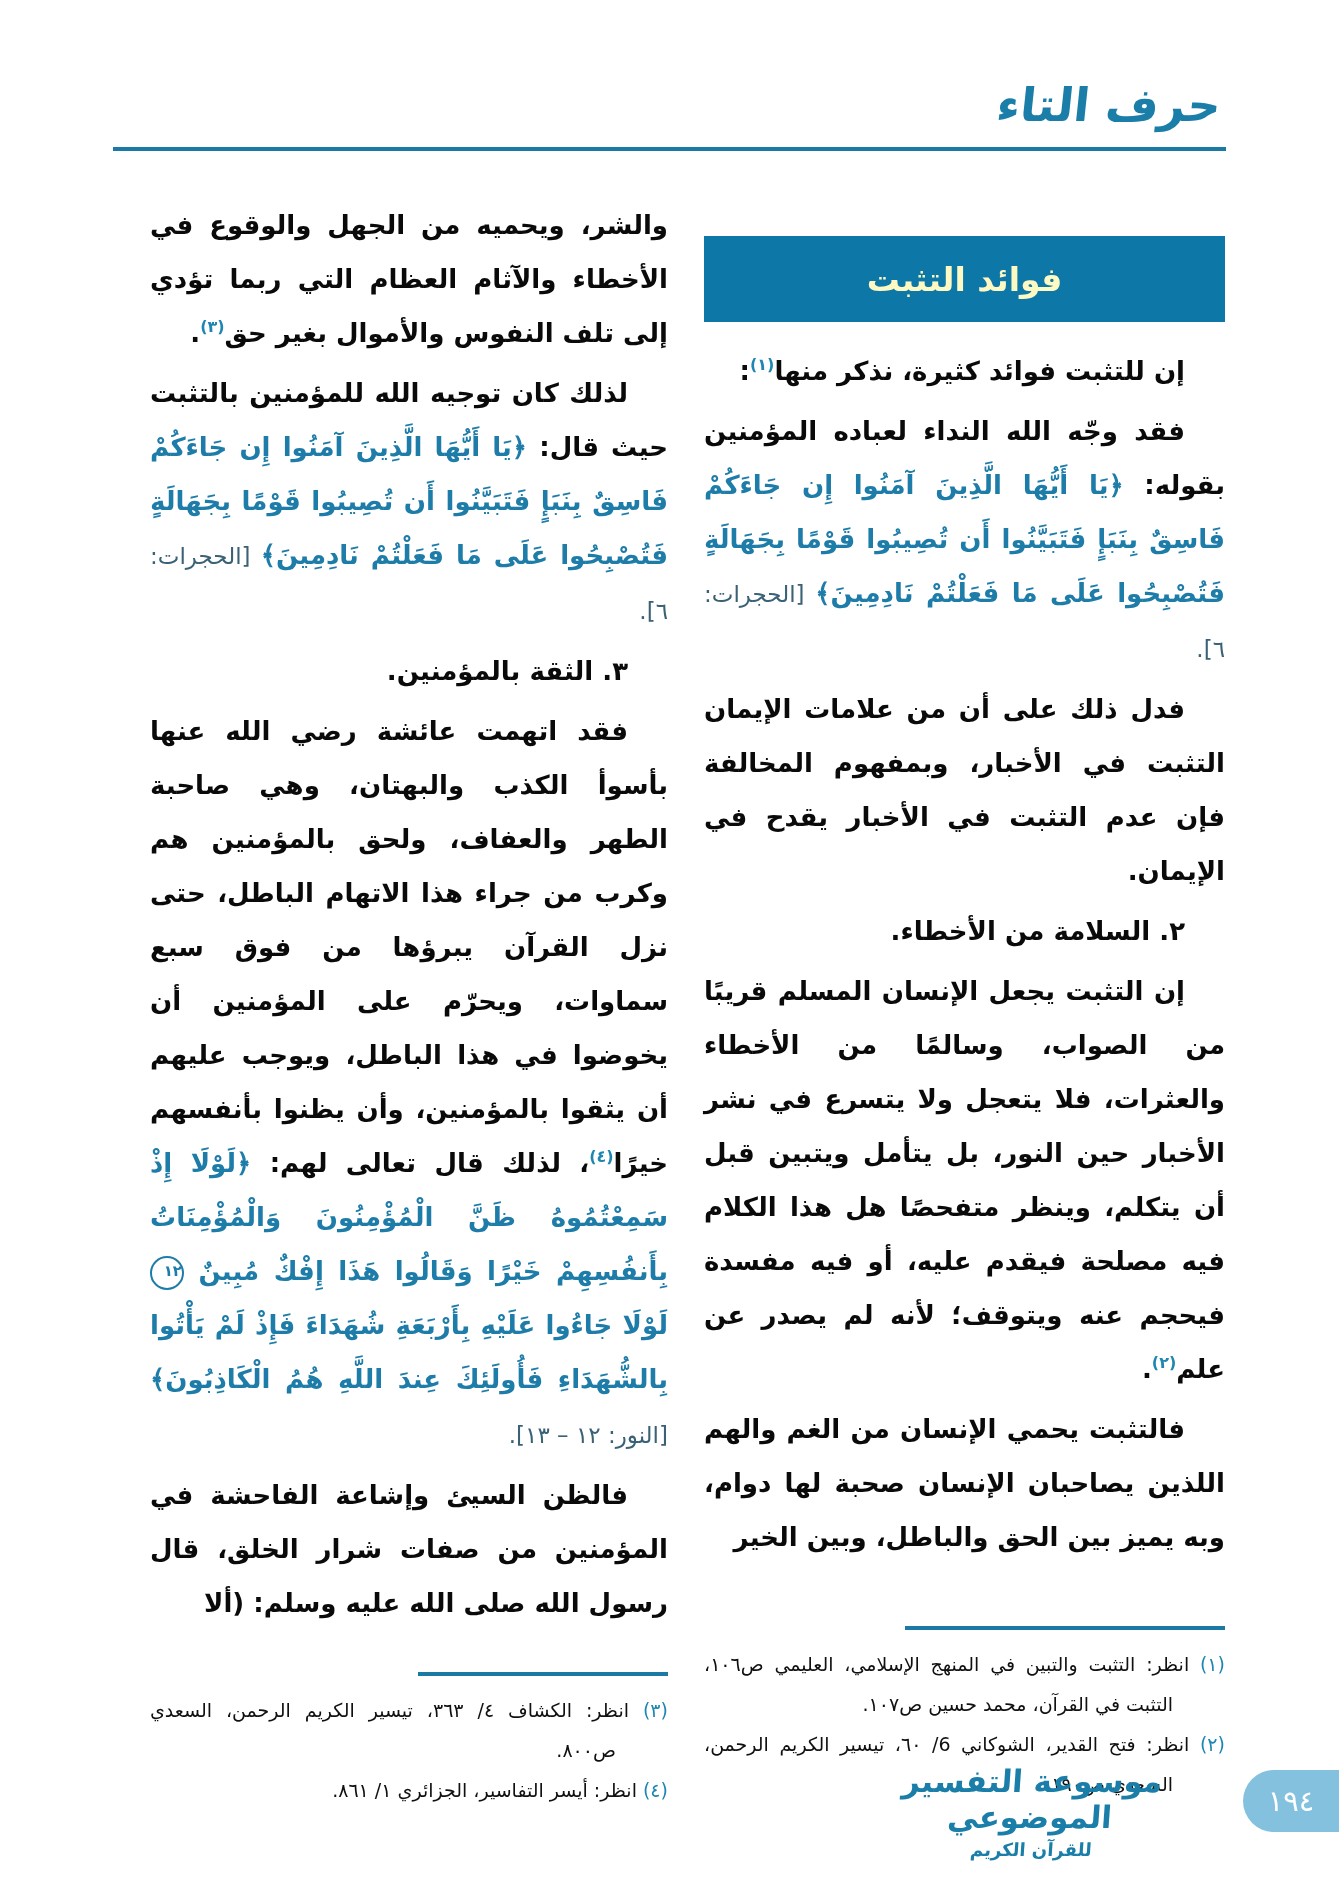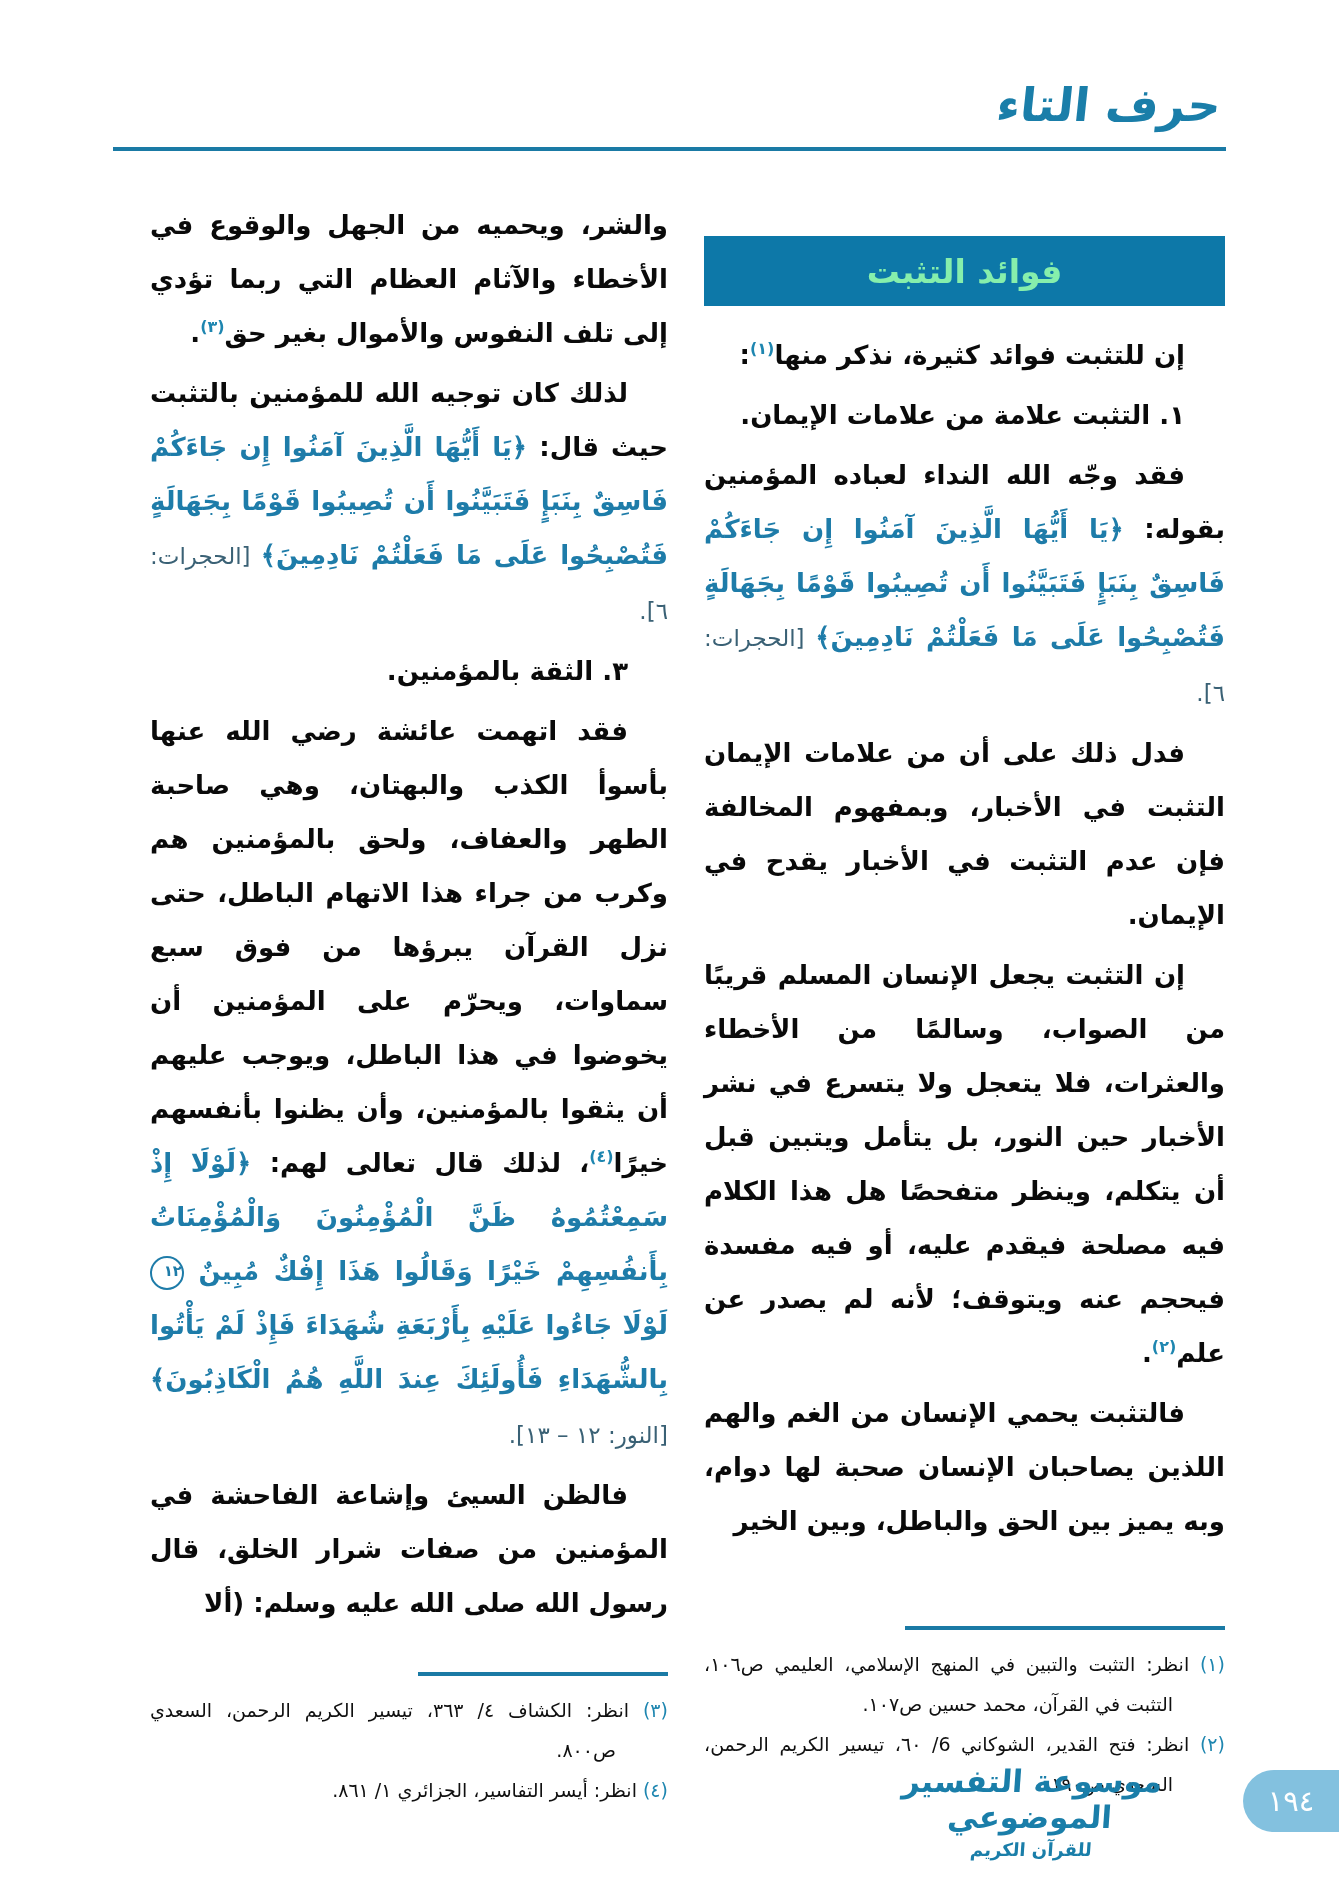--- a/index.html
+++ b/index.html
@@ -13,22 +13,22 @@
     transform:skewX(-6deg);
   }
   .header-rule { position:absolute; top:147px; left:113px; width:1113px; height:4px; background:#1a7aa5; }
 
   .content { position:absolute; top:192px; right:114px; width:1111px; height:1612px; display:flex; gap:36px; }
   .col { display:flex; flex-direction:column; }
   .col-right { width:521px; }
   .col-left  { width:518px;gap:28px; }
 
   .title-box {
-    margin-top:44px; margin-bottom:16px; height:70px; background:#0d78a8;
-    color:#86efac; display:flex; align-items:center; justify-content:center;
+    margin-top:44px; margin-bottom:16px; height:86px; background:#0d78a8;
+    color:#fef9c3; display:flex; align-items:center; justify-content:center;
     font-size:33px; font-weight:bold;
   }
 
   .para {
     margin:6px 0; font-size:26px; font-weight:bold; color:#0a0a0a;
     line-height:54px; text-align:justify; text-indent:40px;
   }
   .para.no-indent { text-indent:0; }
   .quran { color:#1e7ca9; }
   .ayah-ref { color:#3a6175; font-weight:normal; font-size:23px; }
@@ -67,23 +67,23 @@
 
   <div class="section-title">حرف التاء</div>
   <div class="header-rule"></div>
 
   <div class="content">
 
     <div class="col col-right">
       <div class="title-box">فوائد التثبت</div>
       <div>
           <p class="para"><span>إن للتثبت فوائد كثيرة، نذكر منها</span><span class="note-ref">(١)</span><span>:</span></p>
-          <p class="para"><span>١. التثبت علامة من علامات الإيمان.</span></p>
           <p class="para"><span>فقد وجّه الله النداء لعباده المؤمنين بقوله: </span><span class="quran">﴿يَا أَيُّهَا الَّذِينَ آمَنُوا إِن جَاءَكُمْ فَاسِقٌ بِنَبَإٍ فَتَبَيَّنُوا أَن تُصِيبُوا قَوْمًا بِجَهَالَةٍ فَتُصْبِحُوا عَلَى مَا فَعَلْتُمْ نَادِمِينَ﴾</span><span class="ayah-ref"> [الحجرات: ٦].</span></p>
           <p class="para"><span>فدل ذلك على أن من علامات الإيمان التثبت في الأخبار، وبمفهوم المخالفة فإن عدم التثبت في الأخبار يقدح في الإيمان.</span></p>
+          <p class="para"><span>٢. السلامة من الأخطاء.</span></p>
           <p class="para"><span>إن التثبت يجعل الإنسان المسلم قريبًا من الصواب، وسالمًا من الأخطاء والعثرات، فلا يتعجل ولا يتسرع في نشر الأخبار حين النور، بل يتأمل ويتبين قبل أن يتكلم، وينظر متفحصًا هل هذا الكلام فيه مصلحة فيقدم عليه، أو فيه مفسدة فيحجم عنه ويتوقف؛ لأنه لم يصدر عن علم</span><span class="note-ref">(٢)</span><span>.</span></p>
           <p class="para"><span>فالتثبت يحمي الإنسان من الغم والهم اللذين يصاحبان الإنسان صحبة لها دوام، وبه يميز بين الحق والباطل، وبين الخير</span></p>
         </div>
       <div class="fn-block">
         <div class="fn-sep"></div>
         <div>
             <div class="footnote"><span class="fn-marker">(١) </span><span>انظر: التثبت والتبين في المنهج الإسلامي، العليمي ص١٠٦، التثبت في القرآن، محمد حسين ص١٠٧.</span></div>
             <div class="footnote"><span class="fn-marker">(٢) </span><span>انظر: فتح القدير، الشوكاني 6/ ٦٠، تيسير الكريم الرحمن، السعدي ص١٩٠.</span></div>
           </div>
       </div>

